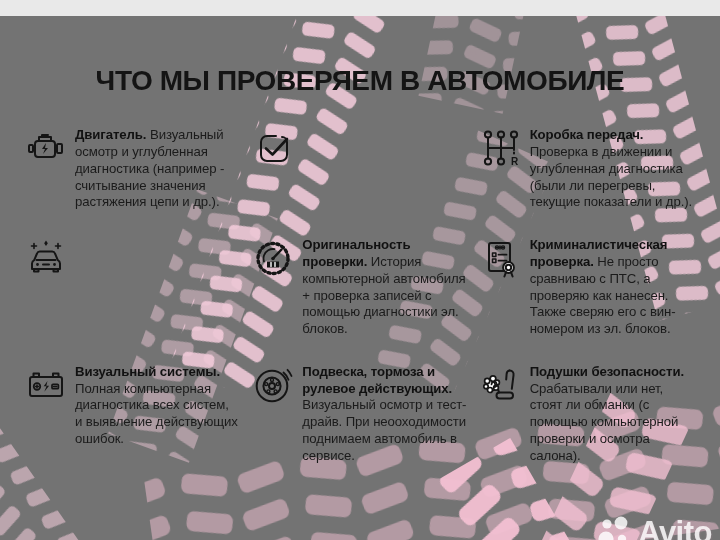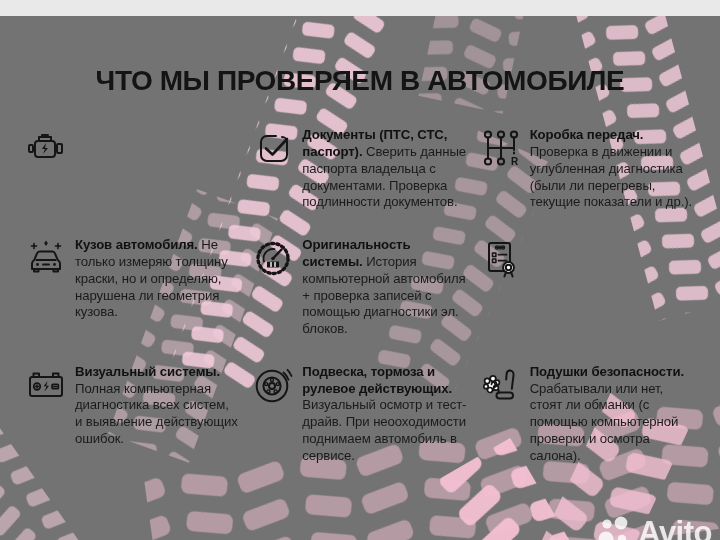--- a/index.html
+++ b/index.html
@@ -76,33 +76,33 @@
     <path d="M13 13 v-4 h12 v4"></path>
               <path d="M16 9 v-2 h6"></path>
     <rect x="9" y="13" width="20" height="16" rx="3"></rect>
     <rect x="31" y="16" width="5" height="9" rx="1"></rect>
               <path d="M29 20 h2"></path>
     <rect x="3" y="17" width="4" height="7" rx="1"></rect>
               <path d="M7 20 h2"></path>
     <path d="M20 15 l-4 6 h3 l-2 5 5-6 h-3 z" fill="#151515" stroke="none"></path>
   </svg>
           </span>
+    <p class="text">
+      <span class="item-title">Двигатель.</span>
+      <span class="item-text">Визуальный осмотр и углубленная диагностика (например - считывание значения растяжения цепи и др.).</span>
+    </p>
   </div>
 
   <div class="item">
     <span class="icon">
             <svg width="40" height="40" viewBox="0 0 40 40" fill="none" stroke="#151515" stroke-width="2" stroke-linecap="round" stroke-linejoin="round">
     <path d="M29 9 a5 5 0 0 1 5 5 v13 a6 6 0 0 1 -6 6 h-14 a6 6 0 0 1 -6 -6 v-13 a6 6 0 0 1 6 -6 h9"></path>
     <path d="M13 20.5 l6.5 6 L34 11" stroke-width="2.6"></path>
   </svg>
           </span>
-    <p class="text">
-      <span class="item-title">Документы (ПТС, СТС, паспорт).</span>
-      <span class="item-text">Сверить данные паспорта владельца с документами. Проверка подлинности документов.</span>
-    </p>
   </div>
 
   <div class="item">
     <span class="icon">
             <svg width="40" height="40" viewBox="0 0 40 40" fill="none" stroke="#151515" stroke-width="2" stroke-linecap="round" stroke-linejoin="round">
     <circle cx="7" cy="6.5" r="3.1"></circle>
               <circle cx="20" cy="6.5" r="3.1"></circle>
               <circle cx="33" cy="6.5" r="3.1"></circle>
     <circle cx="7" cy="33.5" r="3.1"></circle>
               <circle cx="20" cy="33.5" r="3.1"></circle>
@@ -125,59 +125,59 @@
     <path d="M6 31 h28 v-5.5 a4 4 0 0 0 -2.2 -3.4 l-2.8 -6.6 a3 3 0 0 0 -2.8 -1.9 h-12.4 a3 3 0 0 0 -2.8 1.9 l-2.8 6.6 A4 4 0 0 0 6 25.5 z"></path>
     <path d="M10.5 22 h19"></path>
     <circle cx="11.5" cy="26.5" r="1.4" fill="#151515" stroke="none"></circle>
     <circle cx="28.5" cy="26.5" r="1.4" fill="#151515" stroke="none"></circle>
     <path d="M17 26.5 h6"></path>
     <path d="M8 5.5 v5 M5.5 8 h5" stroke-width="1.6"></path>
     <path d="M32 5.5 v5 M29.5 8 h5" stroke-width="1.6"></path>
     <path d="M20 2.5 l1.8 2.8 -1.8 2.8 -1.8 -2.8 z" fill="#151515" stroke="none"></path>
   </svg>
           </span>
-    <p class="text">
-      <span class="item-title">Кузов автомобиля.</span>
-      <span class="item-text">Не только измеряю толщину краски, но и определяю, нарушена ли геометрия кузова.</span>
-    </p>
   </div>
 
   <div class="item">
     <span class="icon">
             <svg width="40" height="40" viewBox="0 0 40 40" fill="none" stroke="#151515" stroke-width="2" stroke-linecap="round" stroke-linejoin="round">
     <circle cx="20" cy="20.5" r="15" stroke-width="3.4" stroke-dasharray="2 3.3"></circle>
     <circle cx="20" cy="20.5" r="9.5" stroke-width="1.8" stroke-dasharray="13 40" transform="rotate(-160 20 20.5)"></circle>
     <path d="M20 20.5 L28.5 11.5" stroke-width="2.4"></path>
     <circle cx="20" cy="20.5" r="1.8" fill="#151515" stroke="none"></circle>
     <rect x="14" y="23.5" width="12" height="6" fill="#151515" stroke="none"></rect>
     <path d="M18 24.5 v4 M22 24.5 v4" stroke="#ffffff" stroke-width="1.4"></path>
   </svg>
           </span>
     <p class="text">
-      <span class="item-title">Оригинальность системы.</span>
+      <span class="item-title">Оригинальность проверки.</span>
       <span class="item-text">История компьютерной автомобиля + проверка записей с помощью диагностики эл. блоков.</span>
     </p>
   </div>
 
   <div class="item">
     <span class="icon">
             <svg width="40" height="40" viewBox="0 0 40 40" fill="none" stroke="#151515" stroke-width="2" stroke-linecap="round" stroke-linejoin="round">
     <rect x="8" y="5" width="21" height="28" rx="2"></rect>
     <path d="M15.5 9.5 h7 M19 8 v3" stroke-width="1.5"></path>
     <circle cx="16" cy="9.5" r="1.6" stroke-width="1.3"></circle>
               <circle cx="22" cy="9.5" r="1.6" stroke-width="1.3"></circle>
     <rect x="11.5" y="15" width="3.4" height="3.4" stroke-width="1.5"></rect>
               <path d="M17.5 16.7 h8" stroke-width="1.8"></path>
     <rect x="11.5" y="21" width="3.4" height="3.4" stroke-width="1.5"></rect>
               <path d="M17.5 22.7 h8" stroke-width="1.8"></path>
     <circle cx="27.5" cy="29.5" r="5.4" fill="#ffffff"></circle>
     <circle cx="27.5" cy="29.5" r="2.7"></circle>
     <path d="M25 34.2 l-1.6 4.3 M30 34.2 l1.6 4.3"></path>
   </svg>
           </span>
+    <p class="text">
+      <span class="item-title">Криминалистическая проверка.</span>
+      <span class="item-text">Не просто сравниваю с ПТС, а проверяю как нанесен. Также сверяю его с вин-номером из эл. блоков.</span>
+    </p>
   </div>
 
   <div class="item">
     <span class="icon">
             <svg width="40" height="40" viewBox="0 0 40 40" fill="none" stroke="#151515" stroke-width="2" stroke-linecap="round" stroke-linejoin="round">
     <path d="M7.5 12 v-3.5 h5.5 V12 M27 12 v-3.5 h5.5 V12"></path>
     <rect x="4" y="12" width="32" height="19" rx="2"></rect>
     <circle cx="11" cy="21.5" r="3.3" stroke-width="1.7"></circle>
     <path d="M11 19.9 v3.2 M9.4 21.5 h3.2" stroke-width="1.5"></path>
     <path d="M21.5 16 l-3.8 5.3 h2.8 l-2.2 5.4 4.8 -5.9 h-2.8 z" fill="#151515" stroke="none"></path>

